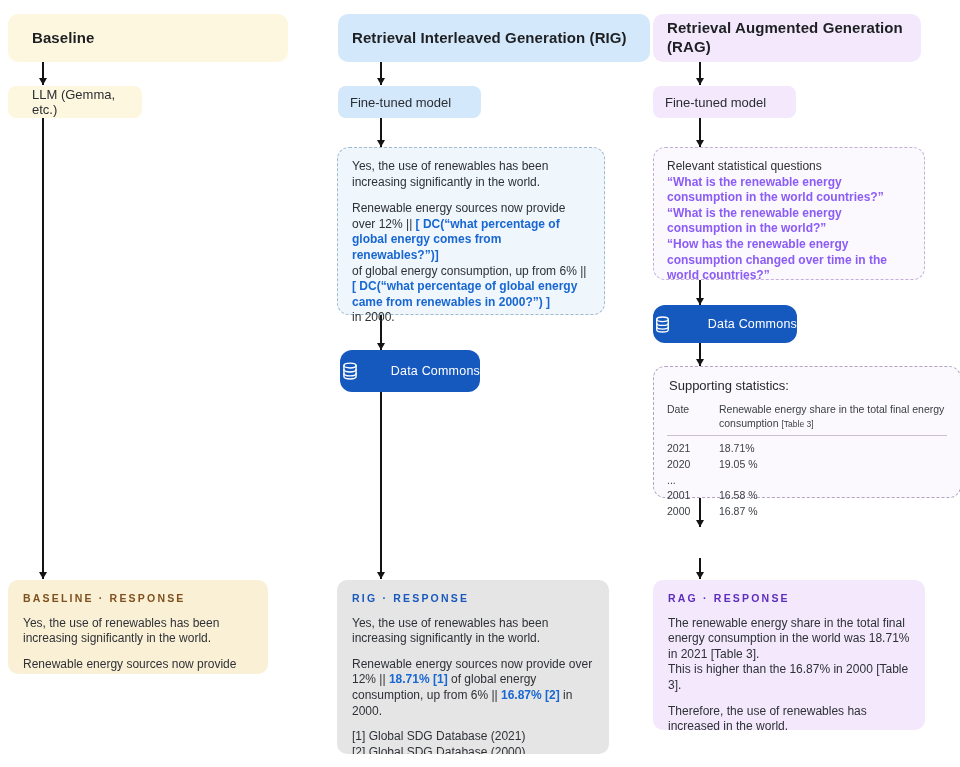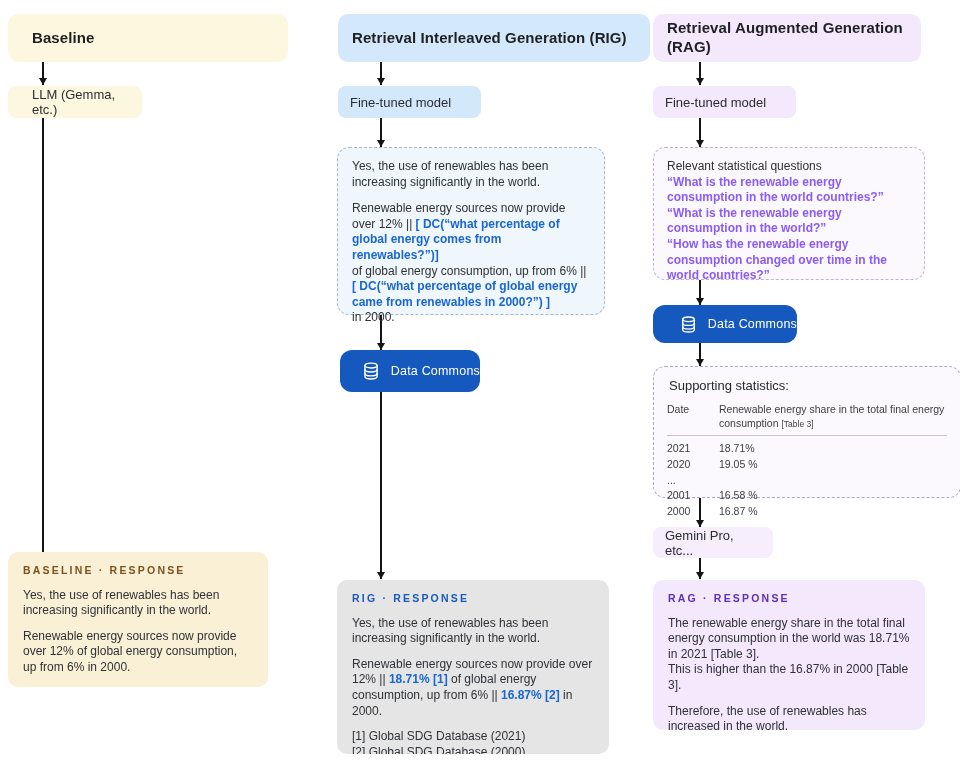--- a/index.html
+++ b/index.html
@@ -25,21 +25,21 @@
   
   .dashed{position:absolute;border-radius:12px;box-sizing:border-box;padding:11px 14px;font-size:12px;line-height:1.3;}
   .dashed.blue-d{background:#EFF6FC;border:1.5px dashed #9FB9D0;}
   .dashed.purple-d{background:#FBF8FE;border:1.5px dashed #C2B0DA;}
   .dashed.stats-d{background:#FBF8FE;border:1.5px dashed #B1A5C2;}
   .dashed p{margin:0;}
   .dashed p + p{margin-top:11px;}
   .blue-txt{color:#1967D2;font-weight:600;}
   
   .dc-btn{
-    position:absolute;display:flex;align-items:center;justify-content:flex-end;gap:10px;
+    position:absolute;display:flex;align-items:center;justify-content:space-between;gap:10px;
     background:#1659BE;border-radius:12px;box-sizing:border-box;
   }
   .dc-btn .lbl{color:#ffffff;font-size:12.5px;letter-spacing:.2px;}
   .db-icon{display:flex;align-items:center;}
   
   .resp{position:absolute;border-radius:10px;box-sizing:border-box;padding:12px 15px;font-size:12px;line-height:1.3;overflow:hidden;}
   .resp.yellow-r{background:#FAF0D5;}
   .resp.blue-r{background:#e5e5e5;}
   .resp.purple-r{background:#F3E8FC;}
   .resp-label{font-size:10.5px;font-weight:bold;letter-spacing:2.2px;margin-bottom:10px;}
@@ -80,21 +80,21 @@
   <div class="arrow" style="left:699px;top:558px;height:21px"></div>
 
   <div class="hdr yellow" style="left:8px;top:14px;width:280px;height:48px">
     <span>Baseline</span>
   </div>
 
   <div class="chip yellow" style="left:8px;top:86px;width:134px;height:32px">
     <span>LLM (Gemma, etc.)</span>
   </div>
 
-  <div class="resp yellow-r" style="left:8px;top:552px;width:260px;height:135px">
+  <div class="resp yellow-r" style="left:8px;top:580px;width:260px;height:94px">
     <div class="resp-label lab-brown">BASELINE · RESPONSE</div>
     <p>Yes, the use of renewables has been increasing significantly in the world.</p>
     <p>Renewable energy sources now provide over 12% of global energy consumption, up from 6%  in 2000.</p>
   </div>
 
   <div class="hdr blue" style="left:338px;top:14px;width:312px;height:48px">
     <span>Retrieval Interleaved Generation (RIG)</span>
   </div>
 
   <div class="chip blue" style="left:338px;top:86px;width:143px;height:32px">
@@ -177,23 +177,20 @@
     <div class="stats-row">
         <span class="c1">2001</span>
         <span class="c2">16.58 %</span>
       </div>
     <div class="stats-row">
         <span class="c1">2000</span>
         <span class="c2">16.87 %</span>
       </div>
   </div>
 
-  <div class="chip purple-lt" style="left:653px;top:527px;width:120px;height:31px">
-    <span>Gemini Pro, etc...</span>
-  </div>
 
   <div class="resp purple-r" style="left:653px;top:580px;width:272px;height:150px">
     <div class="resp-label lab-purple">RAG · RESPONSE</div>
     <p class="pre">The renewable energy share in the total final energy consumption in the world was 18.71% in 2021 [Table 3].
 This is higher than the 16.87% in 2000 [Table 3].</p>
     <p>Therefore, the use of renewables has increased in the world.</p>
   </div>
 
 </div>
 

